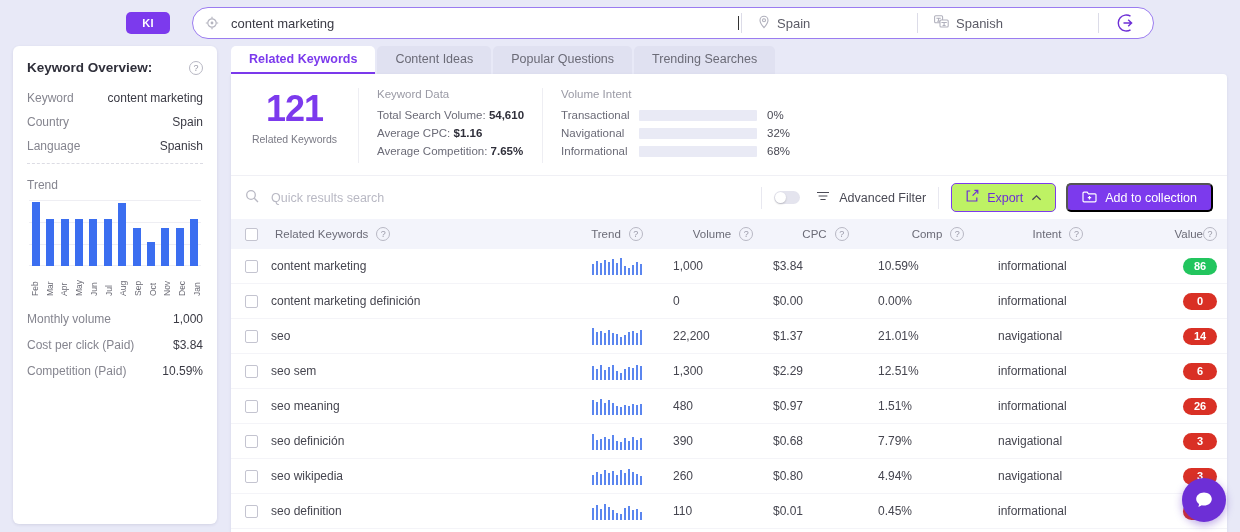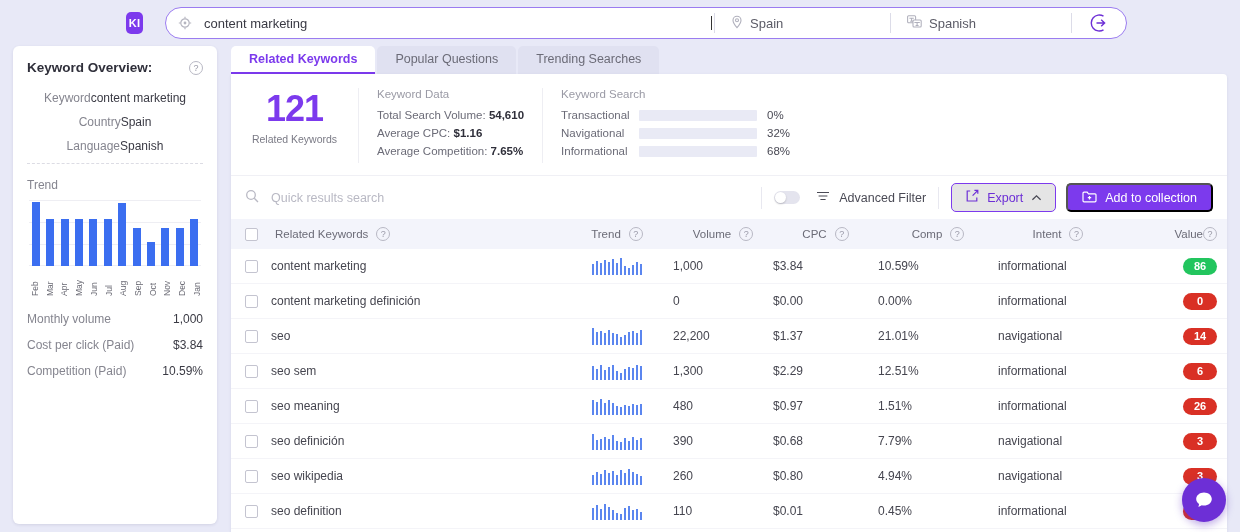--- a/index.html
+++ b/index.html
@@ -6,21 +6,21 @@
   html, body {
     width: 1240px; height: 532px;
     background: #e8e9f7;
     font-family: "Liberation Sans", sans-serif;
     overflow: hidden;
   }
 
   
   .topbar { height: 46px; display: flex; align-items: center; padding-left: 126px; }
   .logo {
-    width: 17px; height: 22px; border-radius: 5px; background: #7c3aed;
+    width: 44px; height: 22px; border-radius: 5px; background: #7c3aed;
     color: #fff; font-size: 11px; font-weight: bold; letter-spacing: .3px;
     display: flex; align-items: center; justify-content: center;
   }
   .searchwrap {
     margin-left: 22px; width: 962px; height: 32px;
     background: #fff; border: 1.5px solid #9b7cf0; border-radius: 17px;
     display: flex; align-items: center;
   }
   .sw-icon { width: 38px; display: flex; align-items: center; justify-content: center; }
   .sw-input {
@@ -47,21 +47,21 @@
     box-shadow: 0 1px 3px rgba(60,60,100,.12);
     padding: 14px 14px 0 14px; height: 478px;
   }
   .ov-head { display: flex; align-items: center; justify-content: space-between; margin-bottom: 16px; }
   .ov-title { font-size: 13.5px; font-weight: bold; color: #2f2f3a; }
   .q {
     width: 14px; height: 14px; border-radius: 50%; border: 1px solid #b8b8c4;
     color: #9a9aa8; font-size: 9px; display: inline-flex;
     align-items: center; justify-content: center; flex: none;
   }
-  .ov-row { display: flex; justify-content: center; font-size: 12px; margin-bottom: 10px; }
+  .ov-row { display: flex; justify-content: space-between; font-size: 12px; margin-bottom: 10px; }
   .ov-k { color: #85858f; }
   .ov-v { color: #3a3a44; }
   .dashed { border-top: 1px dashed #dcdce4; margin: 10px 0 14px; }
   .trend-label { font-size: 12px; color: #85858f; margin-bottom: 8px; }
 
   .chart { position: relative; height: 66px; margin: 0 2px; }
   .gridline { position: absolute; left: 0; right: 0; height: 1px; background: #eeeef3; }
   .bars { position: absolute; inset: 0; display: flex; align-items: flex-end;
           justify-content: space-between; padding: 0 3px; }
   .bar { width: 8px; background: #3b6ef0; }
@@ -116,21 +116,21 @@
     border: 0; outline: 0; font-family: "Liberation Sans", sans-serif;
     font-size: 12.5px; color: #4a4a55; width: 420px; background: transparent;
   }
   .qsearch input::placeholder { color: #b9b9c4; }
   .tb-div { width: 1px; height: 22px; background: #e8e8f0; margin: 0 12px; }
   .toggle { width: 26px; height: 13px; border-radius: 7px; background: #e4e4ee; position: relative; }
   .toggle::after { content:""; position: absolute; left: 1px; top: 1px; width: 11px; height: 11px; border-radius: 50%; background: #fff; box-shadow: 0 1px 2px rgba(0,0,0,.2); }
   .adv { display: flex; align-items: center; gap: 9px; font-size: 12.5px; color: #4a4a55; }
   .btn-export {
     display: flex; align-items: center; gap: 8px; height: 29px; padding: 0 13px;
-    border: 1px solid #7c3aed; border-radius: 5px; color: #6d2fd6; font-size: 12.5px; background: #e5e5e5;
+    border: 1px solid #7c3aed; border-radius: 5px; color: #6d2fd6; font-size: 12.5px; background: #bef264;
   }
   .btn-add {
     display: flex; align-items: center; gap: 8px; height: 29px; padding: 0 14px;
     background: #7c3aed; border-radius: 5px; color: #fff; font-size: 12.5px; margin-left: 10px;
   }
 
   
   .thead { display: flex; align-items: center; height: 30px; background: #f3f4fb; font-size: 11.5px; color: #6b6b77; }
   .trow { display: flex; align-items: center; height: 35px; border-bottom: 1px solid #f4f4f8; font-size: 12px; color: #45454f; }
   .c-chk   { width: 40px; display: flex; justify-content: center; flex: none; }
@@ -278,20 +278,21 @@
       <div class="st-row">
         <span class="st-k">Competition (Paid)</span>
         <span class="st-v">10.59%</span>
       </div>
     </div>
   </div>
 
   <div class="right">
     <div class="tabs" id="tabs">
         <div class="tab active">Related Keywords</div>
+        <div class="tab">Content Ideas</div>
         <div class="tab">Popular Questions</div>
         <div class="tab">Trending Searches</div>
       </div>
 
     <div class="panel">
 
       <div class="summary">
         <div class="sum-count">
           <div class="big-num">121</div>
           <div class="sub-num">Related Keywords</div>
@@ -307,21 +308,21 @@
             <span>Average CPC:</span>
             <b>$1.16</b>
           </div>
           <div class="kd-row">
             <span>Average Competition:</span>
             <b>7.65%</b>
           </div>
         </div>
 
         <div class="sum-block last">
-          <div class="sum-h">Keyword Search</div>
+          <div class="sum-h">Volume Intent</div>
           <div id="intent-rows">
               <div class="int-row">
                 <span class="int-name">Transactional</span>
                 <span class="int-track"><span class="int-fill" style="width: 0%; background: rgb(233, 234, 245);"></span></span>
                 <span class="int-pct">0%</span>
               </div>
               <div class="int-row">
                 <span class="int-name">Navigational</span>
                 <span class="int-track"><span class="int-fill" style="width: 32%; background: rgb(251, 191, 12);"></span></span>
                 <span class="int-pct">32%</span>

